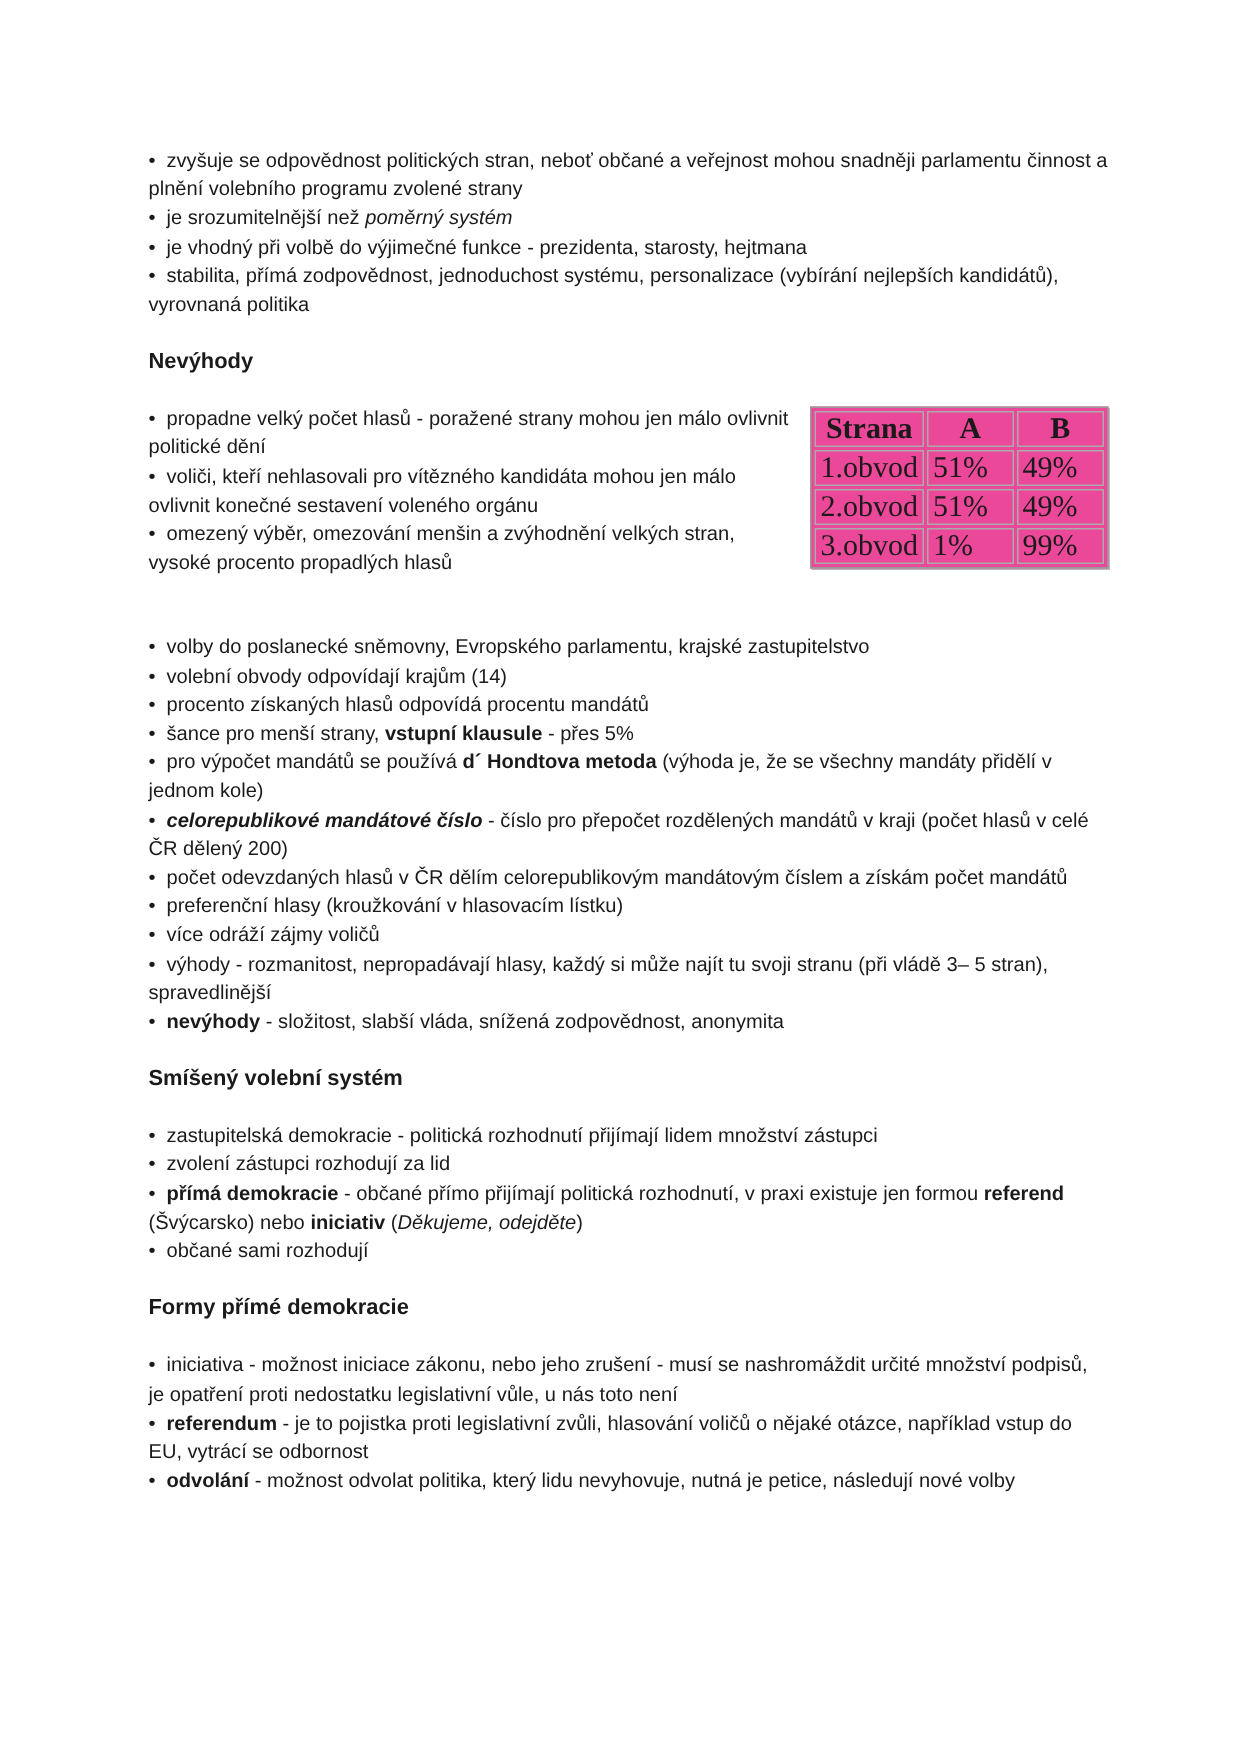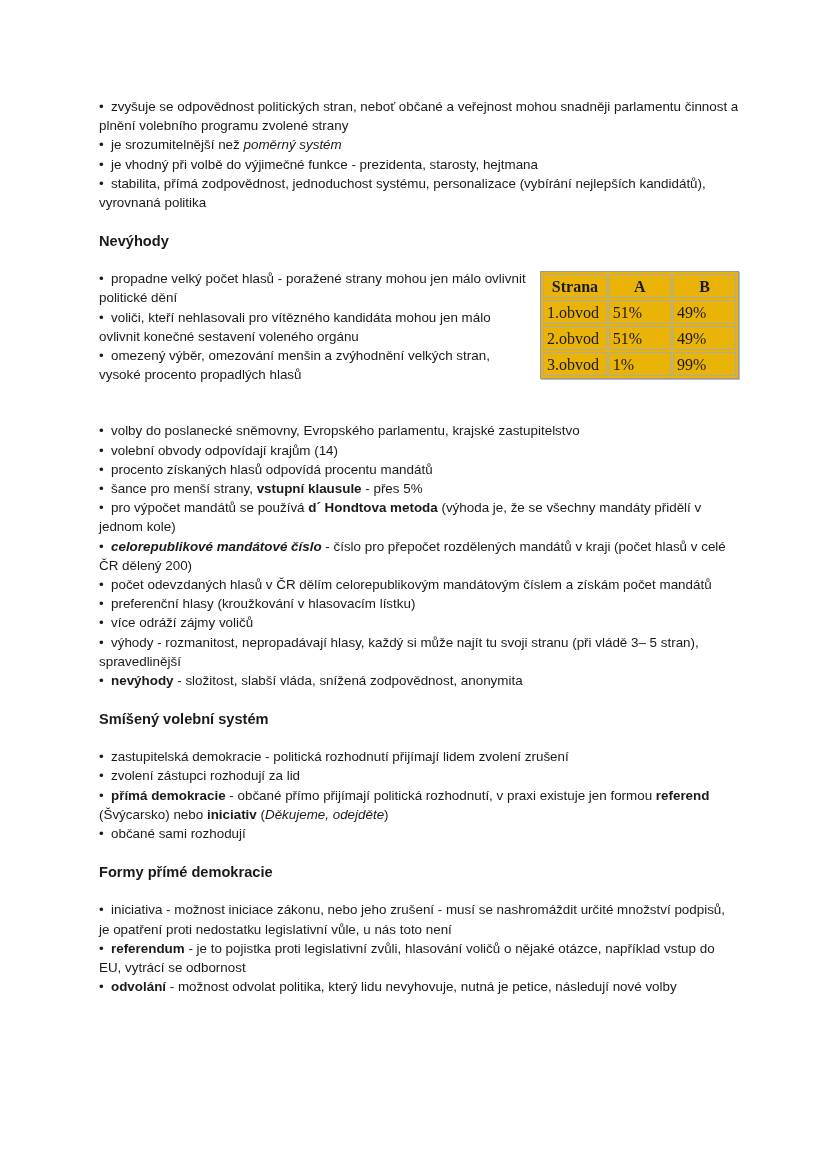--- a/index.html
+++ b/index.html
@@ -8,21 +8,21 @@
   .page { position: absolute; left: 99px; top: 97px; width: 640px; font-size: 13.4px; line-height: 19.2px; }
   .item { margin: 0; }
   .bullet { display: inline-block; width: 12px; }
   h2 { font-size: 14.6px; font-weight: bold; margin: 0; line-height: 20px; }
   .gap-h { height: 19px; }
   .gap-s { height: 18px; }
   .wrap { white-space: normal; }
   .two-col { position: relative; }
   .left-col { width: 430px; }
   table.strana { position: absolute; left: 441px; top: 2px; border-collapse: separate; border-spacing: 2px;
-                 border: 1px solid #999; background: #eab308; font-family: "Liberation Serif", serif; font-size: 16px;
+                 border: 1px solid #999; background: #ec4899; font-family: "Liberation Serif", serif; font-size: 20px;
                  box-shadow: 1px 1px 0 #bbb; }
   table.strana td, table.strana th { border: 1px solid #aaa; padding: 1px 3px; height: 20px; text-align: left; }
   table.strana th { text-align: center; font-weight: bold; }
   table.strana th.c0 { width: 56px; } table.strana th.c1 { width: 55px; } table.strana th.c2 { width: 56px; }
 </style>
 </head>
 <body>
 
 <div class="page">
 
@@ -82,21 +82,21 @@
       <div class="item wrap"><span class="bullet">•</span><span>preferenční hlasy (kroužkování v hlasovacím lístku)</span></div>
       <div class="item wrap"><span class="bullet">•</span><span>více odráží zájmy voličů</span></div>
       <div class="item wrap"><span class="bullet">•</span><span style="font-weight: normal;">výhody</span><span> - rozmanitost, nepropadávají hlasy, každý si může najít tu svoji stranu (při vládě 3– 5 stran), spravedlinější</span></div>
       <div class="item wrap"><span class="bullet">•</span><span style="font-weight: bold;">nevýhody</span><span> - složitost, slabší vláda, snížená zodpovědnost, anonymita</span></div>
     </div>
 
   <div class="gap-h"></div>
   <h2>Smíšený volební systém</h2>
   <div class="gap-s"></div>
   <div>
-      <div class="item wrap"><span class="bullet">•</span><span>zastupitelská demokracie - politická rozhodnutí přijímají lidem zvolení zrušení</span></div>
+      <div class="item wrap"><span class="bullet">•</span><span>zastupitelská demokracie - politická rozhodnutí přijímají lidem množství zástupci</span></div>
       <div class="item wrap"><span class="bullet">•</span><span>zvolení zástupci rozhodují za lid</span></div>
       <div class="item wrap"><span class="bullet">•</span><span style="font-weight: bold;">přímá demokracie</span><span> - občané přímo přijímají politická rozhodnutí, v praxi existuje jen formou </span><span style="font-weight: bold;">referend</span><span> (Švýcarsko) nebo </span><span style="font-weight: bold;">iniciativ</span><span> (</span><span style="font-style: italic;">Děkujeme, odejděte</span><span>)</span></div>
       <div class="item wrap"><span class="bullet">•</span><span>občané sami rozhodují</span></div>
     </div>
 
   <div class="gap-h"></div>
   <h2>Formy přímé demokracie</h2>
   <div class="gap-s"></div>
   <div>
       <div class="item wrap"><span class="bullet">•</span><span style="font-weight: normal;">iniciativa</span><span> - možnost iniciace zákonu, nebo jeho zrušení - musí se nashromáždit určité množství podpisů, je opatření proti nedostatku legislativní vůle, u nás toto není</span></div>

